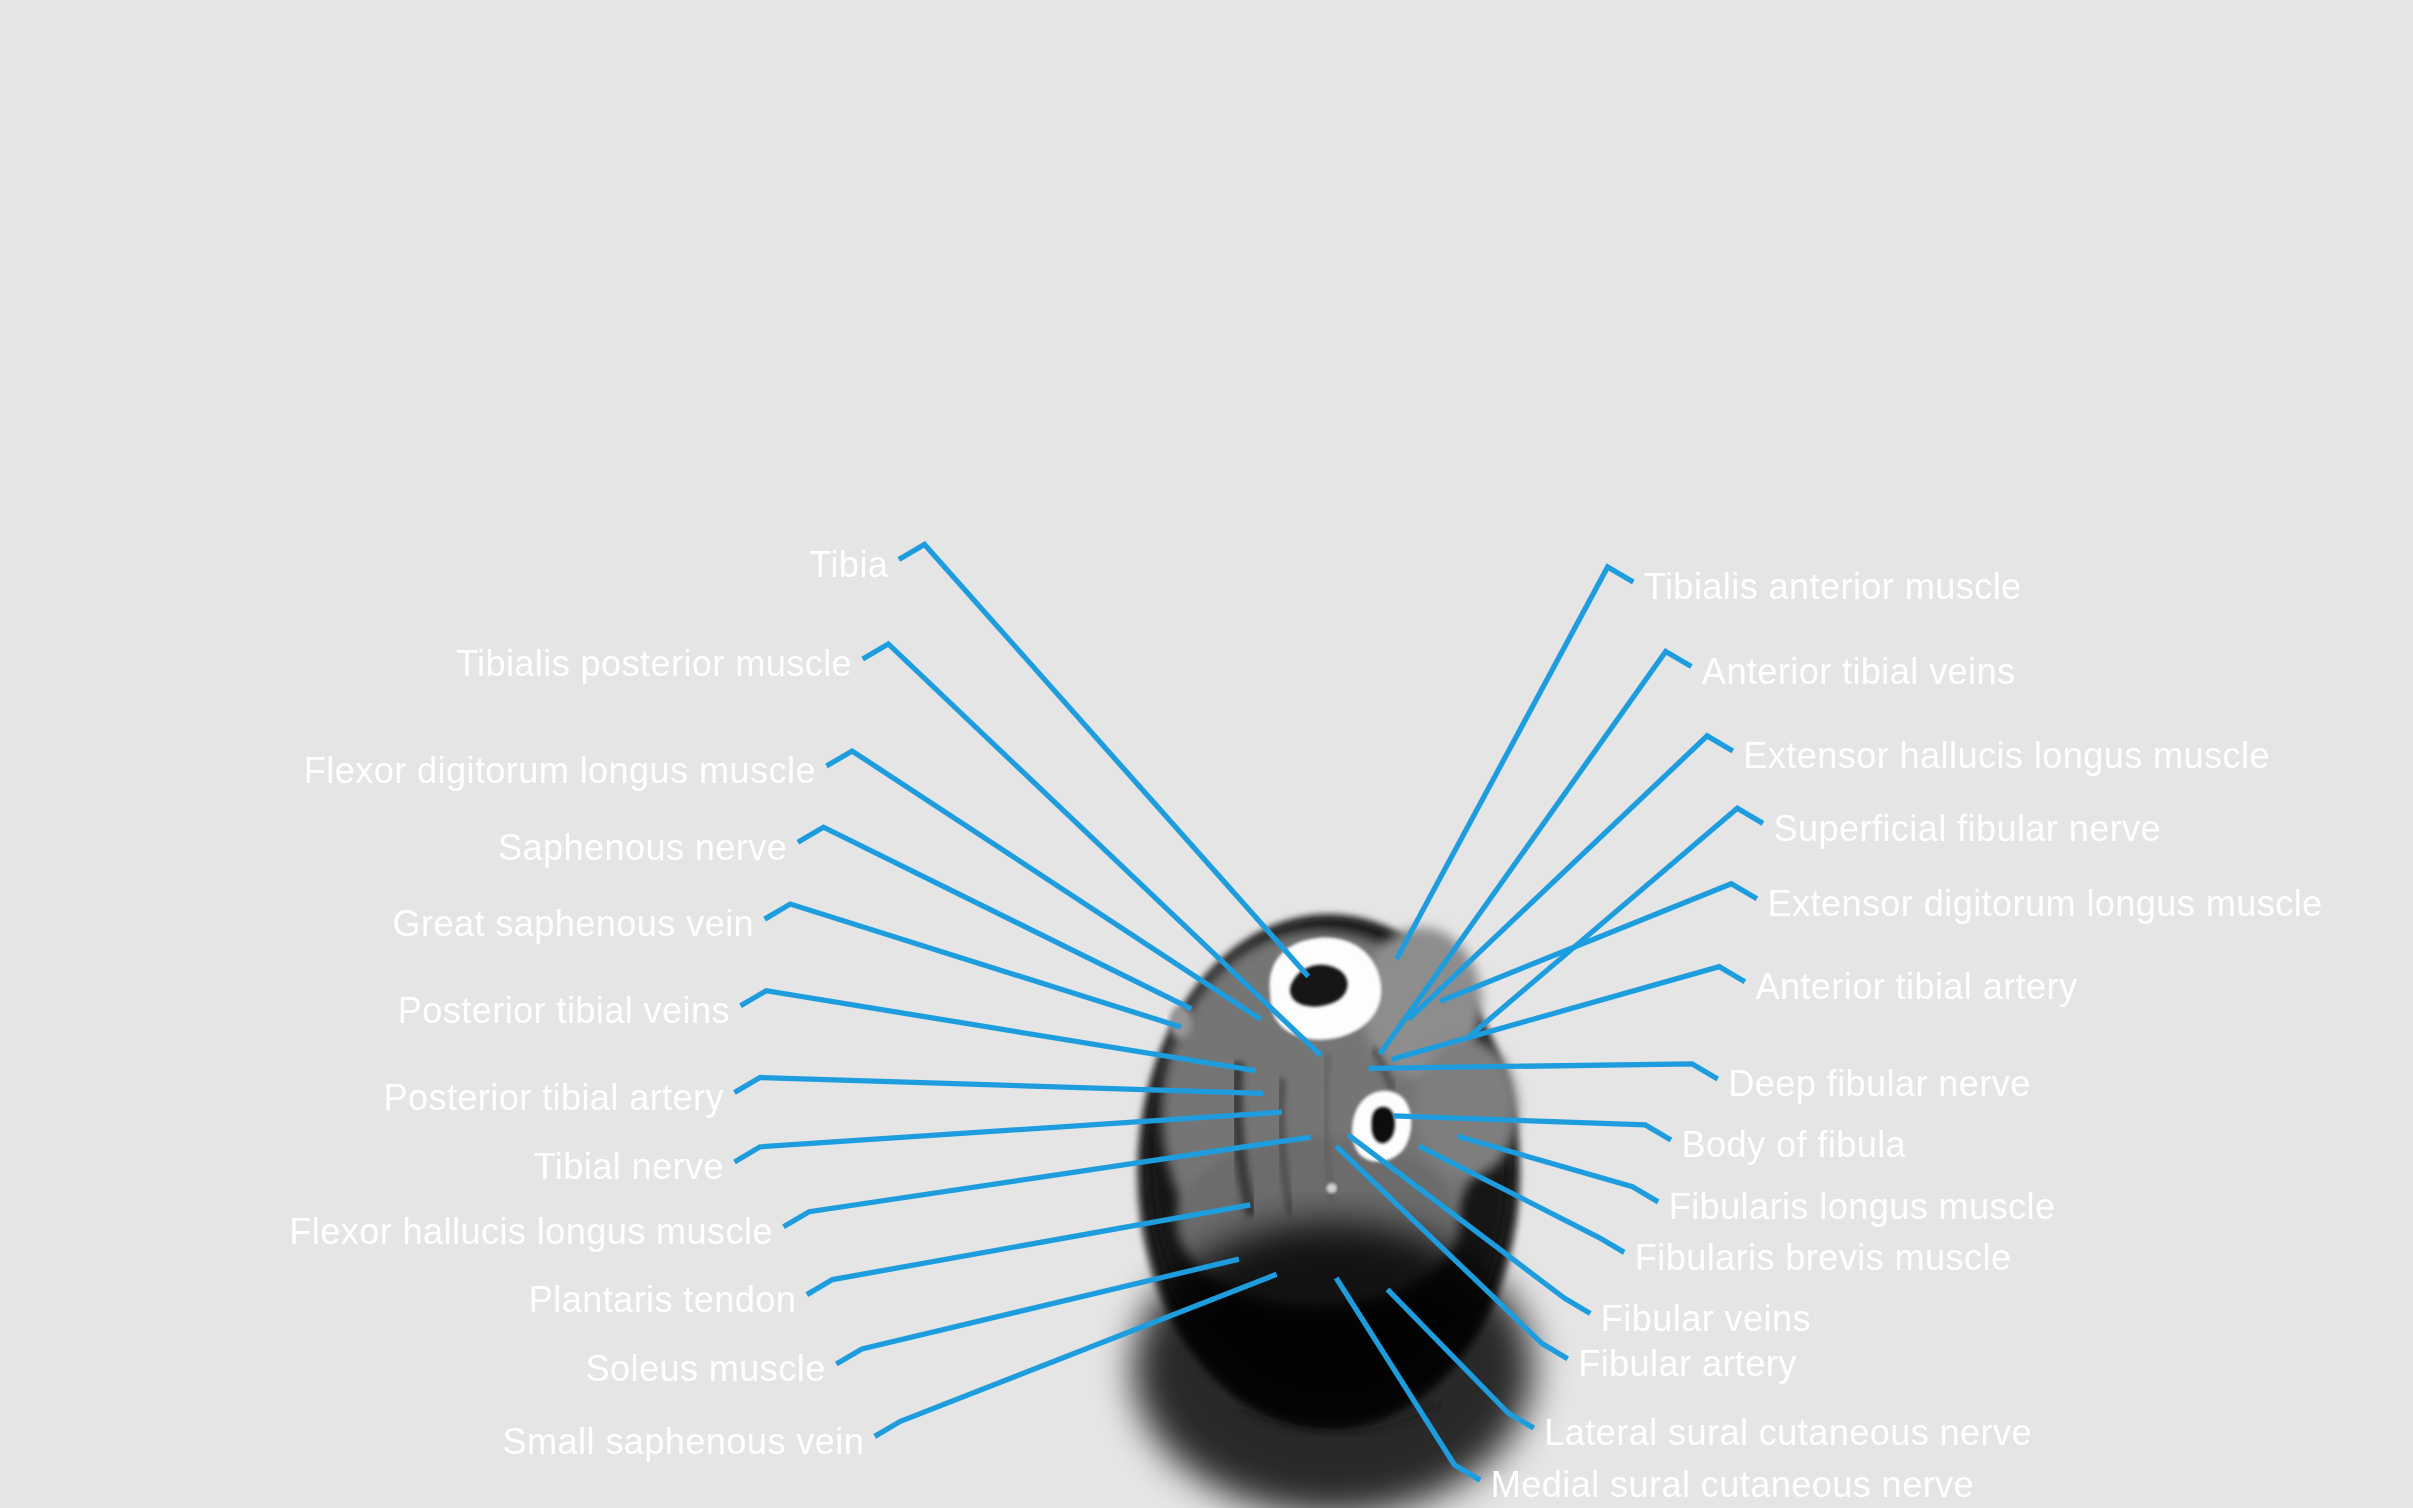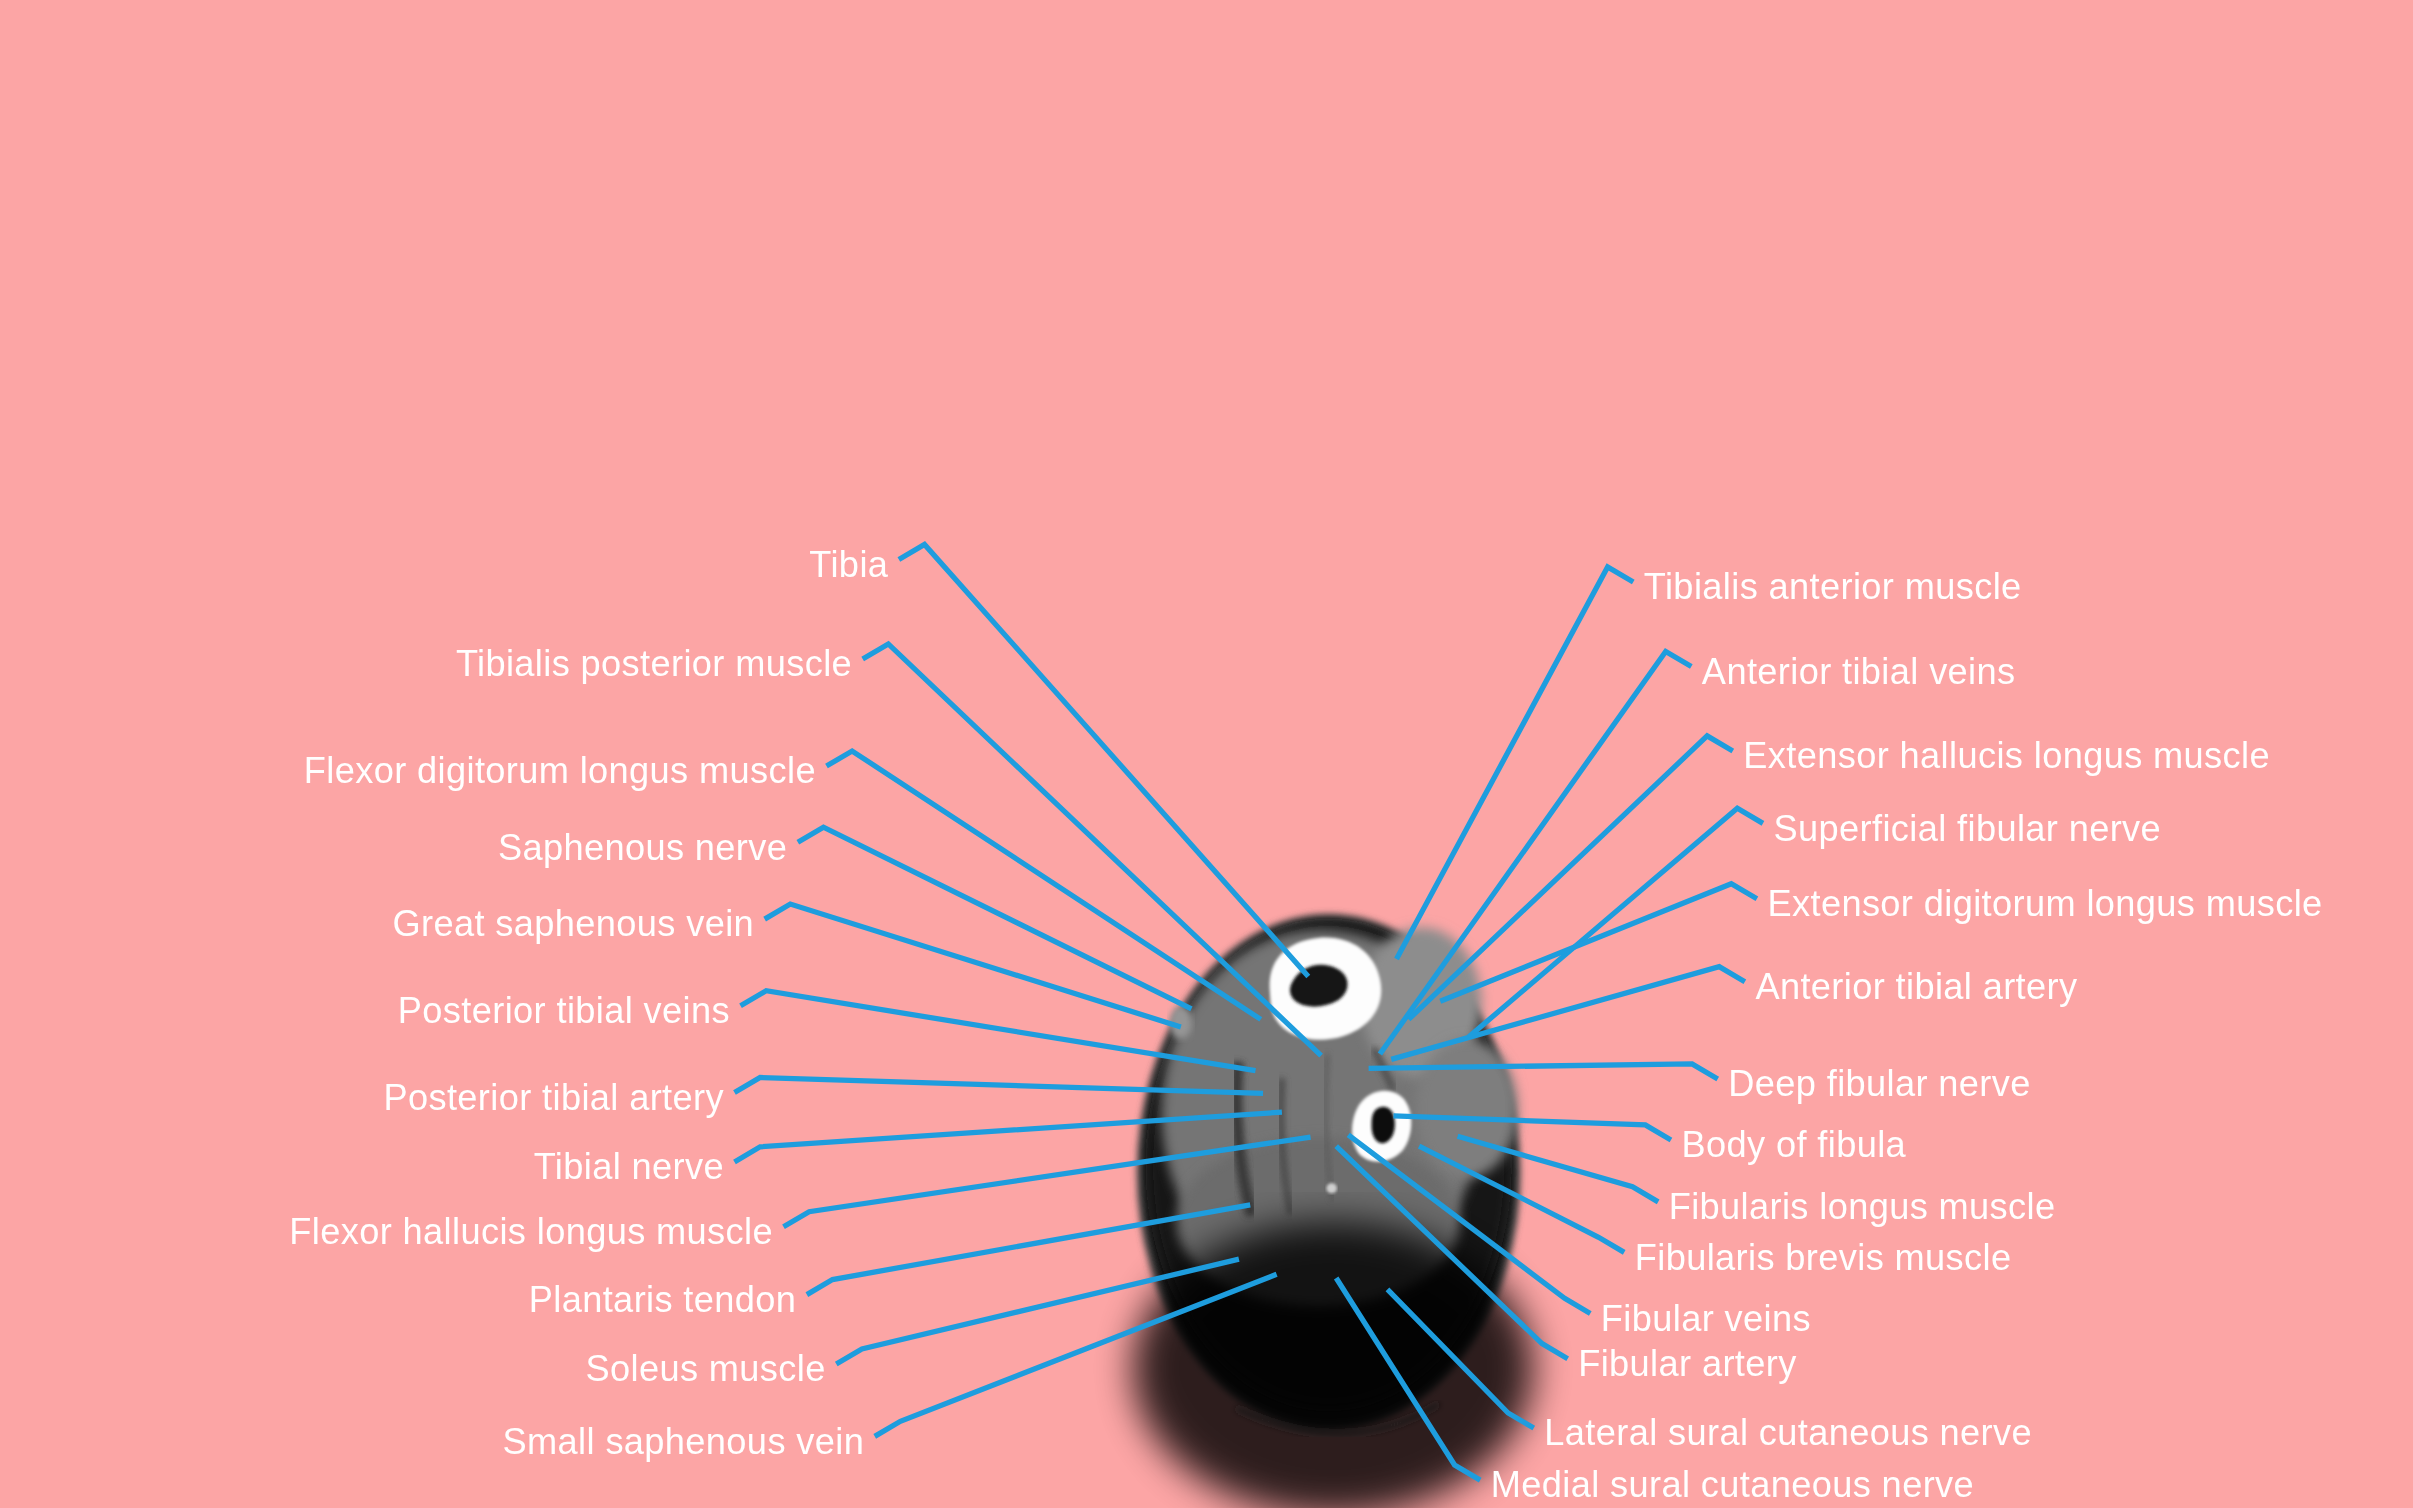--- a/index.html
+++ b/index.html
@@ -1,16 +1,16 @@
 <!DOCTYPE html>
 <html style="--leader: #1e9dde; --labeltext: #ffffff;font-size:12px"><head>
 <meta charset="utf-8">
 <style>
   html,body{margin:0;padding:0;background:#000;}
-  .stage{position:relative;width:2413px;height:1508px;background:#fca5a5;overflow:hidden;
+  .stage{position:relative;width:2413px;height:1508px;background:#e5e5e5;overflow:hidden;
          font-family:"Liberation Sans", sans-serif;}
   svg{position:absolute;left:0;top:0;}
   .leader{fill:none;stroke:var(--leader,#1e9dde);stroke-width:7;stroke-linejoin:miter;stroke-linecap:butt;}
   .label{fill:var(--labeltext,#ffffff);font-size:48px;font-family:"Liberation Sans", sans-serif;
          font-weight:400;letter-spacing:0.5px;}
 </style>
 </head>
 <body>
 
 <div class="stage">

